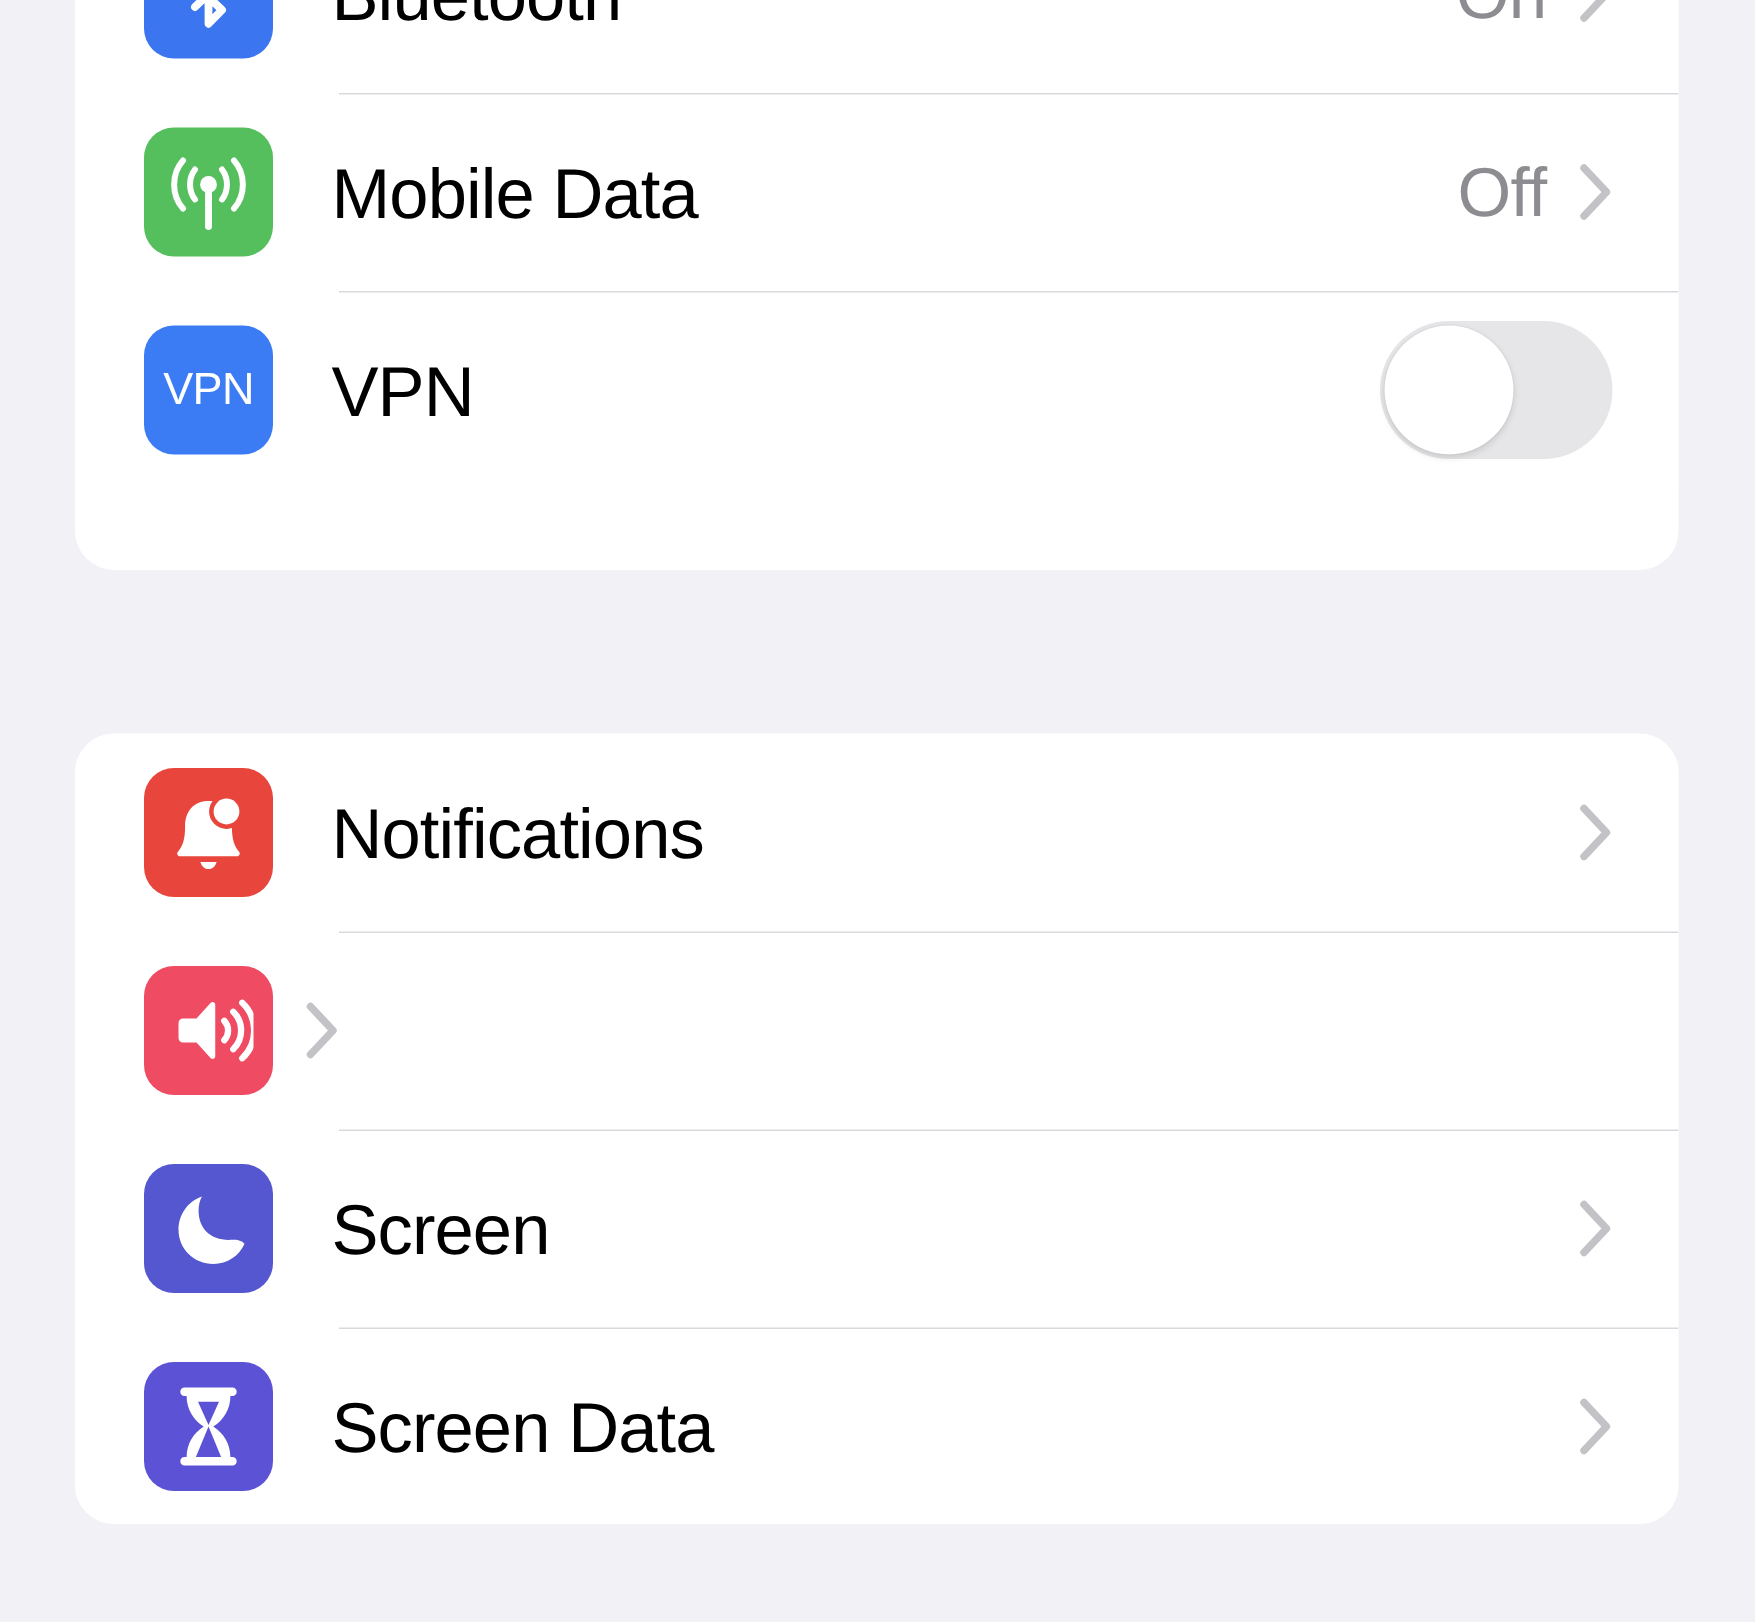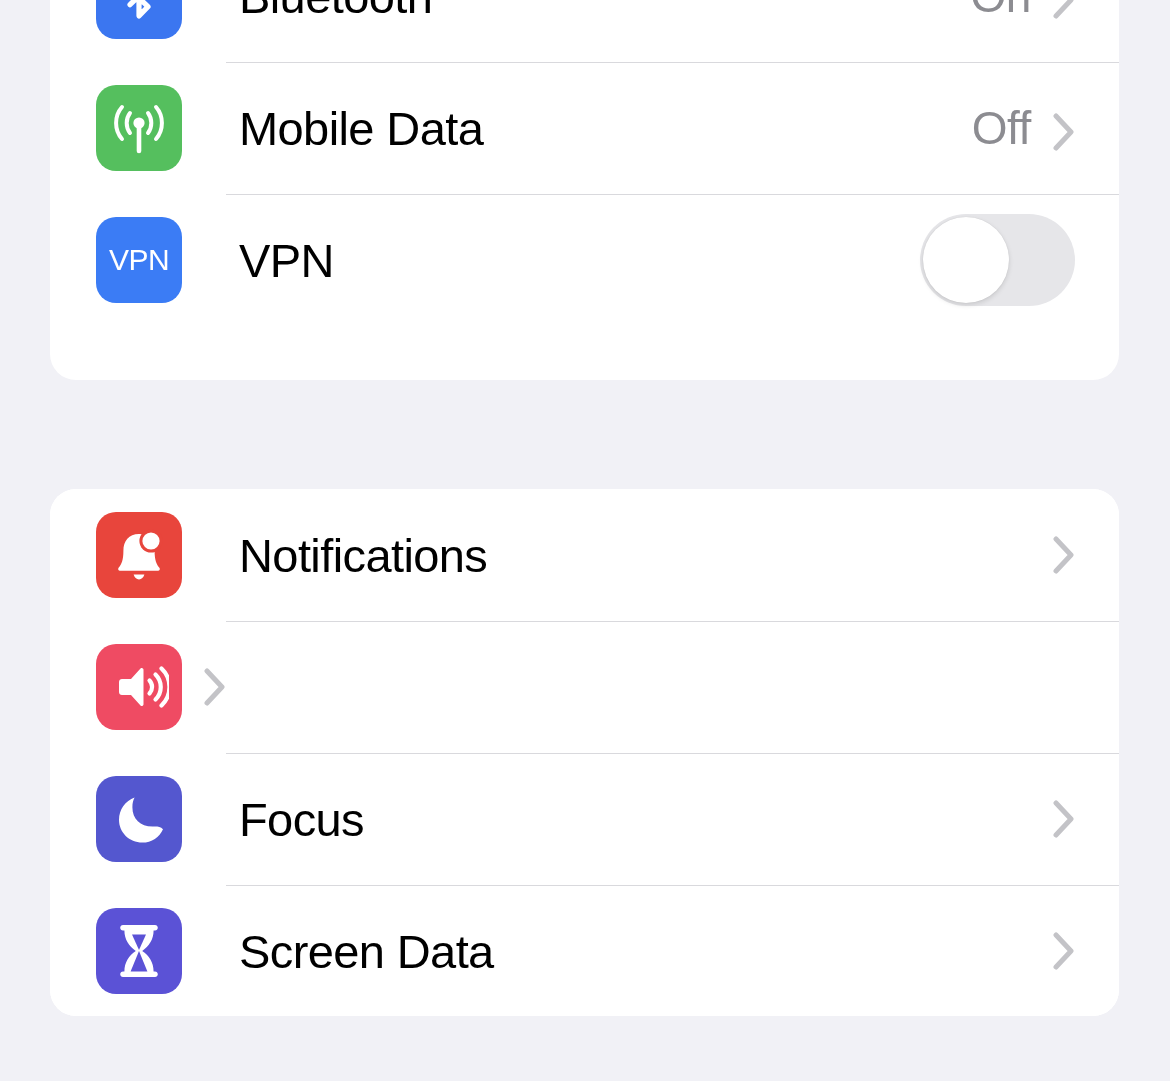--- a/index.html
+++ b/index.html
@@ -85,33 +85,33 @@
   .tile-text {
     color: #ffffff;
     font-size: 30px;
     letter-spacing: -0.5px;
     font-family: "Liberation Sans", sans-serif;
   }
 
   
   .row-label {
     flex: 1 1 auto;
-    margin-left: 57px;
+    margin-left: 39px;
     font-size: 47px;
     line-height: 1;
     color: #000000;
     letter-spacing: -0.6px;
     white-space: nowrap;
   }
 
   
   .row-trailing {
     flex: 0 0 auto;
     display: flex;
-    align-items: flex-end;
+    align-items: center;
     gap: 22px;
   }
 
   .row-value {
     font-size: 46px;
     line-height: 1;
     color: #8c8c91;
     letter-spacing: -0.4px;
   }
 
@@ -247,21 +247,21 @@
         </span>
       </div>
     </div>
 
     <div class="row">
       <div class="tile" style="background:#5457cf;">
         <svg width="54" height="54" viewBox="0 0 54 54" aria-hidden="true">
           <path d="M40.5 34.6 C28.2 34.6 20.4 27 20.4 15.2 C20.4 11.4 21.2 8.2 22.6 5.6 C13.4 8.8 7 17.6 7 27.8 C7 40.6 17.3 50.6 30.3 50.6 C39.6 50.6 47.6 45.2 51 37.2 C48.1 34.1 44.2 34.6 40.5 34.6 Z" fill="#ffffff"></path>
         </svg>
       </div>
-      <div class="row-label">Focus</div>
+      <div class="row-label">Screen</div>
       <div class="row-trailing">
         <span class="row-value"></span>
         <span class="chevron">
           <svg width="22" height="38" viewBox="0 0 22 38">
               <path d="M3 3 L18 19 L3 35" fill="none" stroke="#c3c3c7" stroke-width="5" stroke-linecap="round" stroke-linejoin="round"></path>
             </svg>
         </span>
       </div>
     </div>
 

